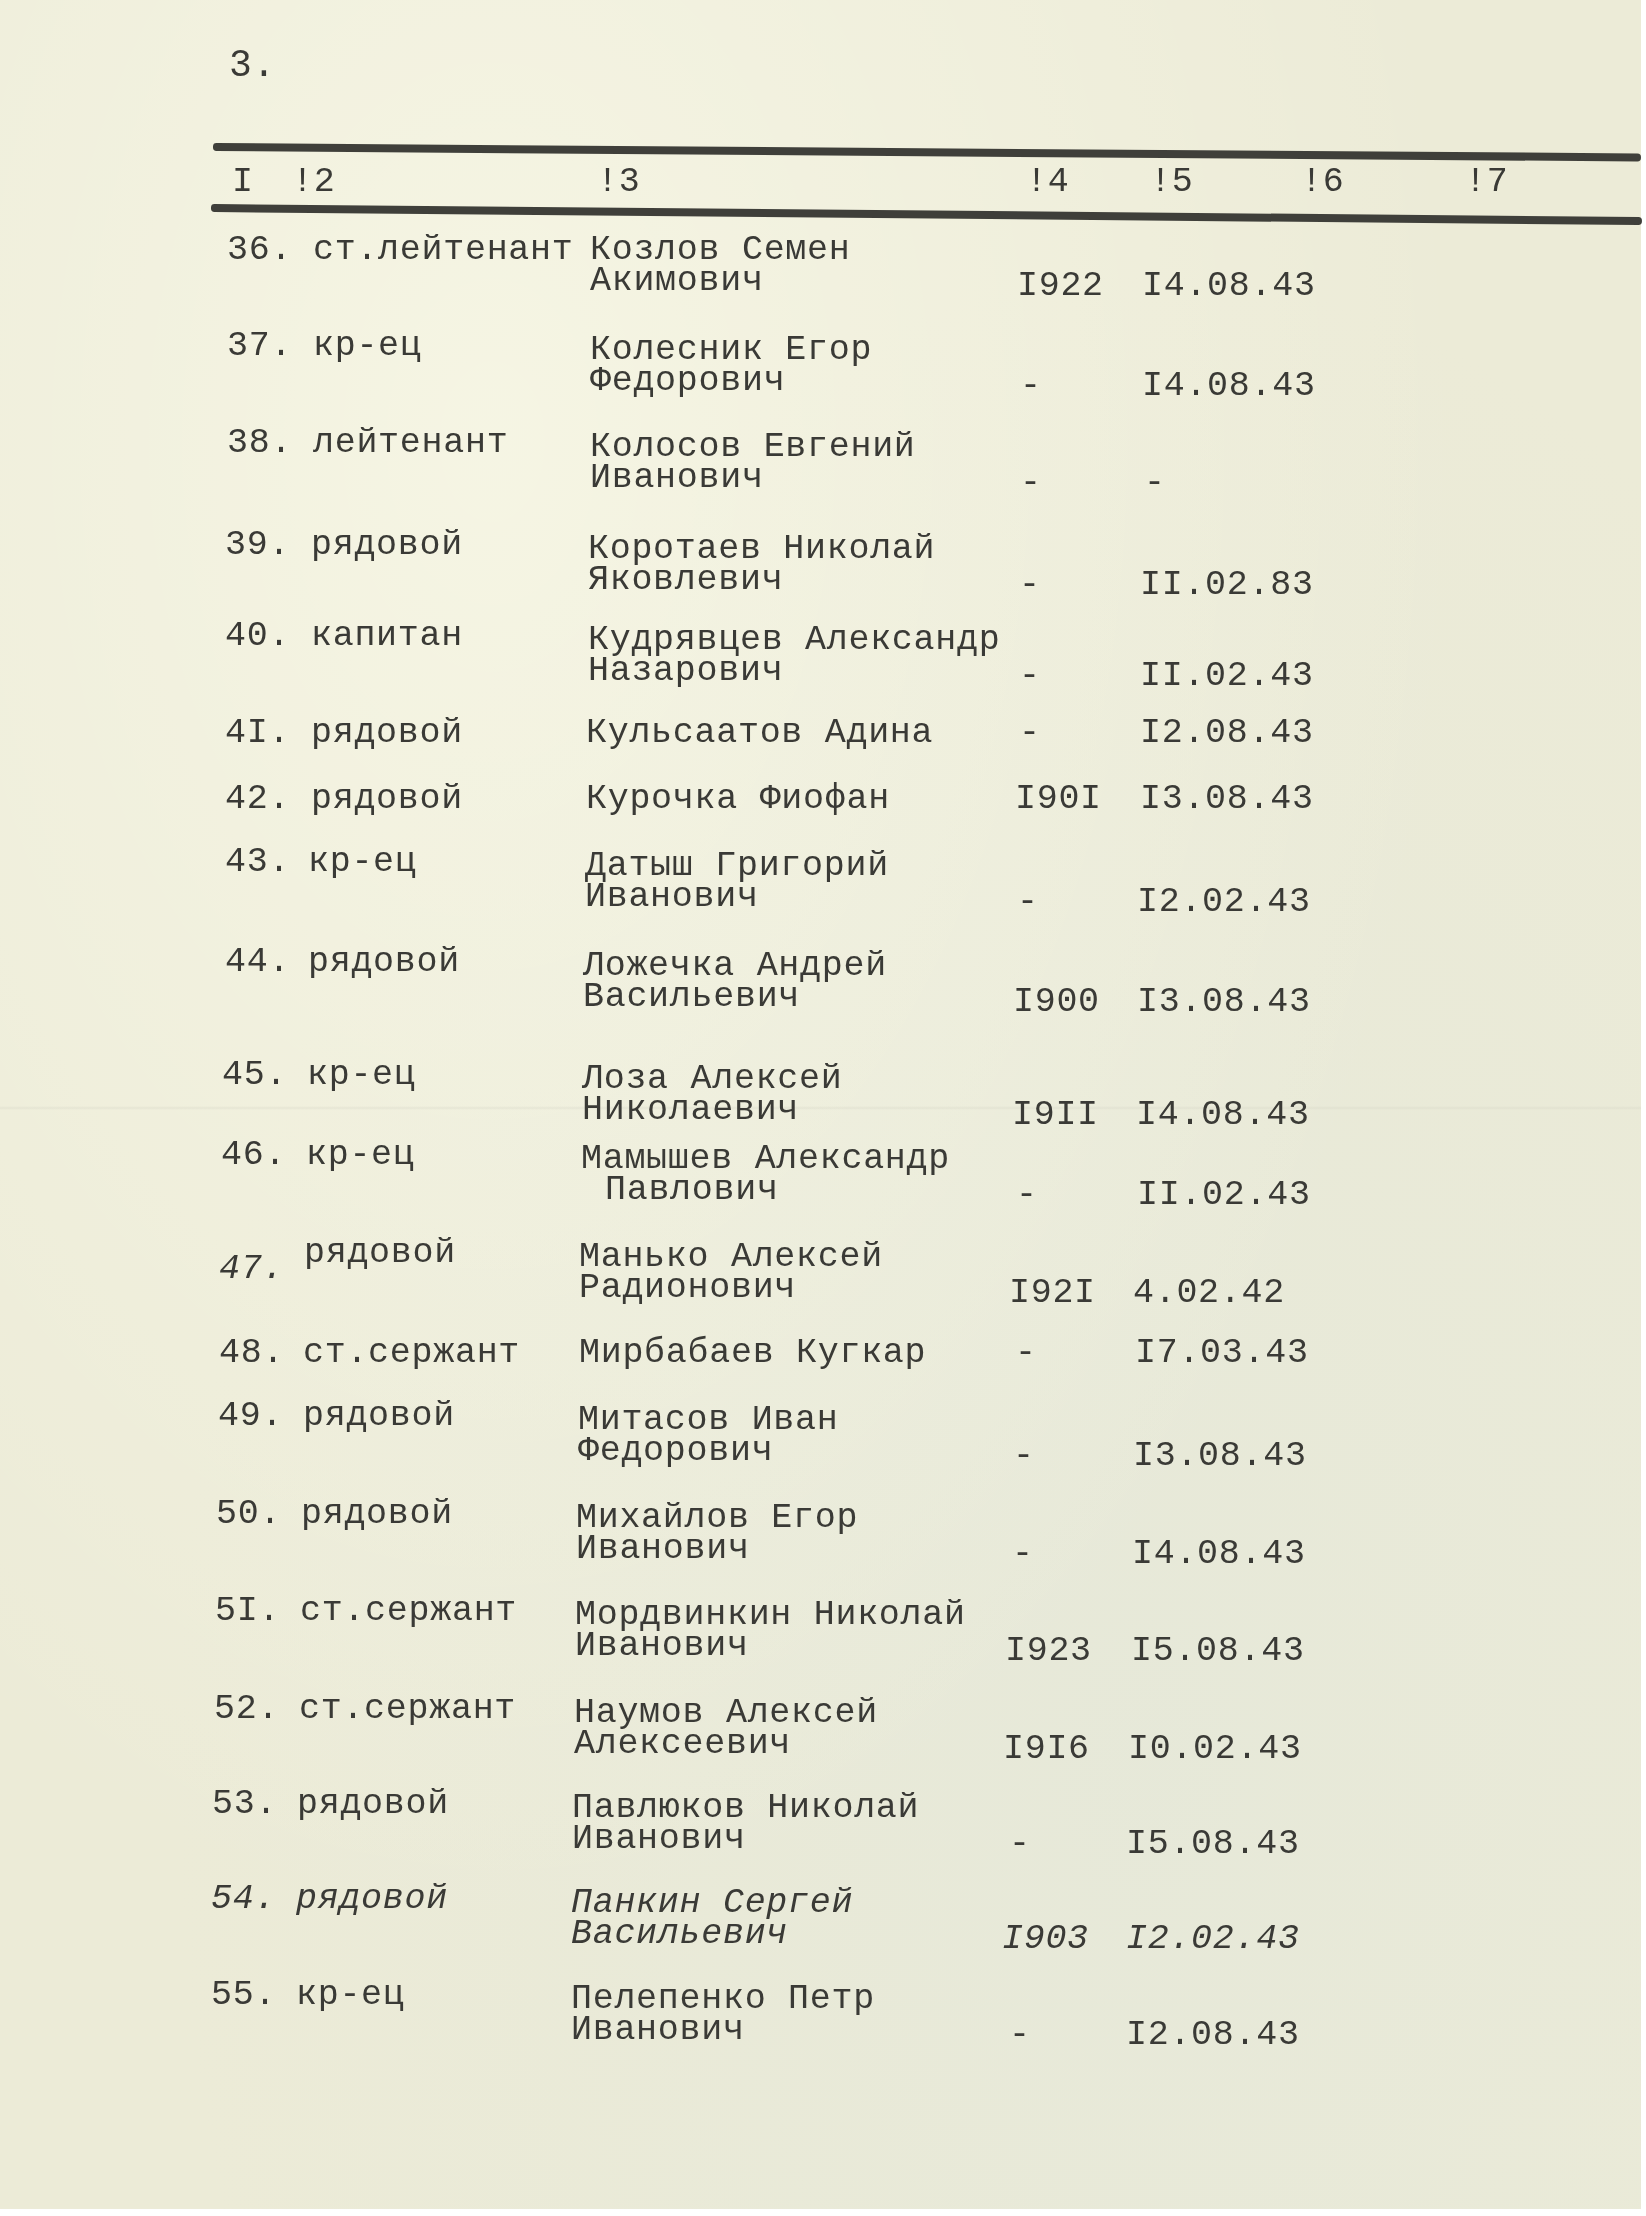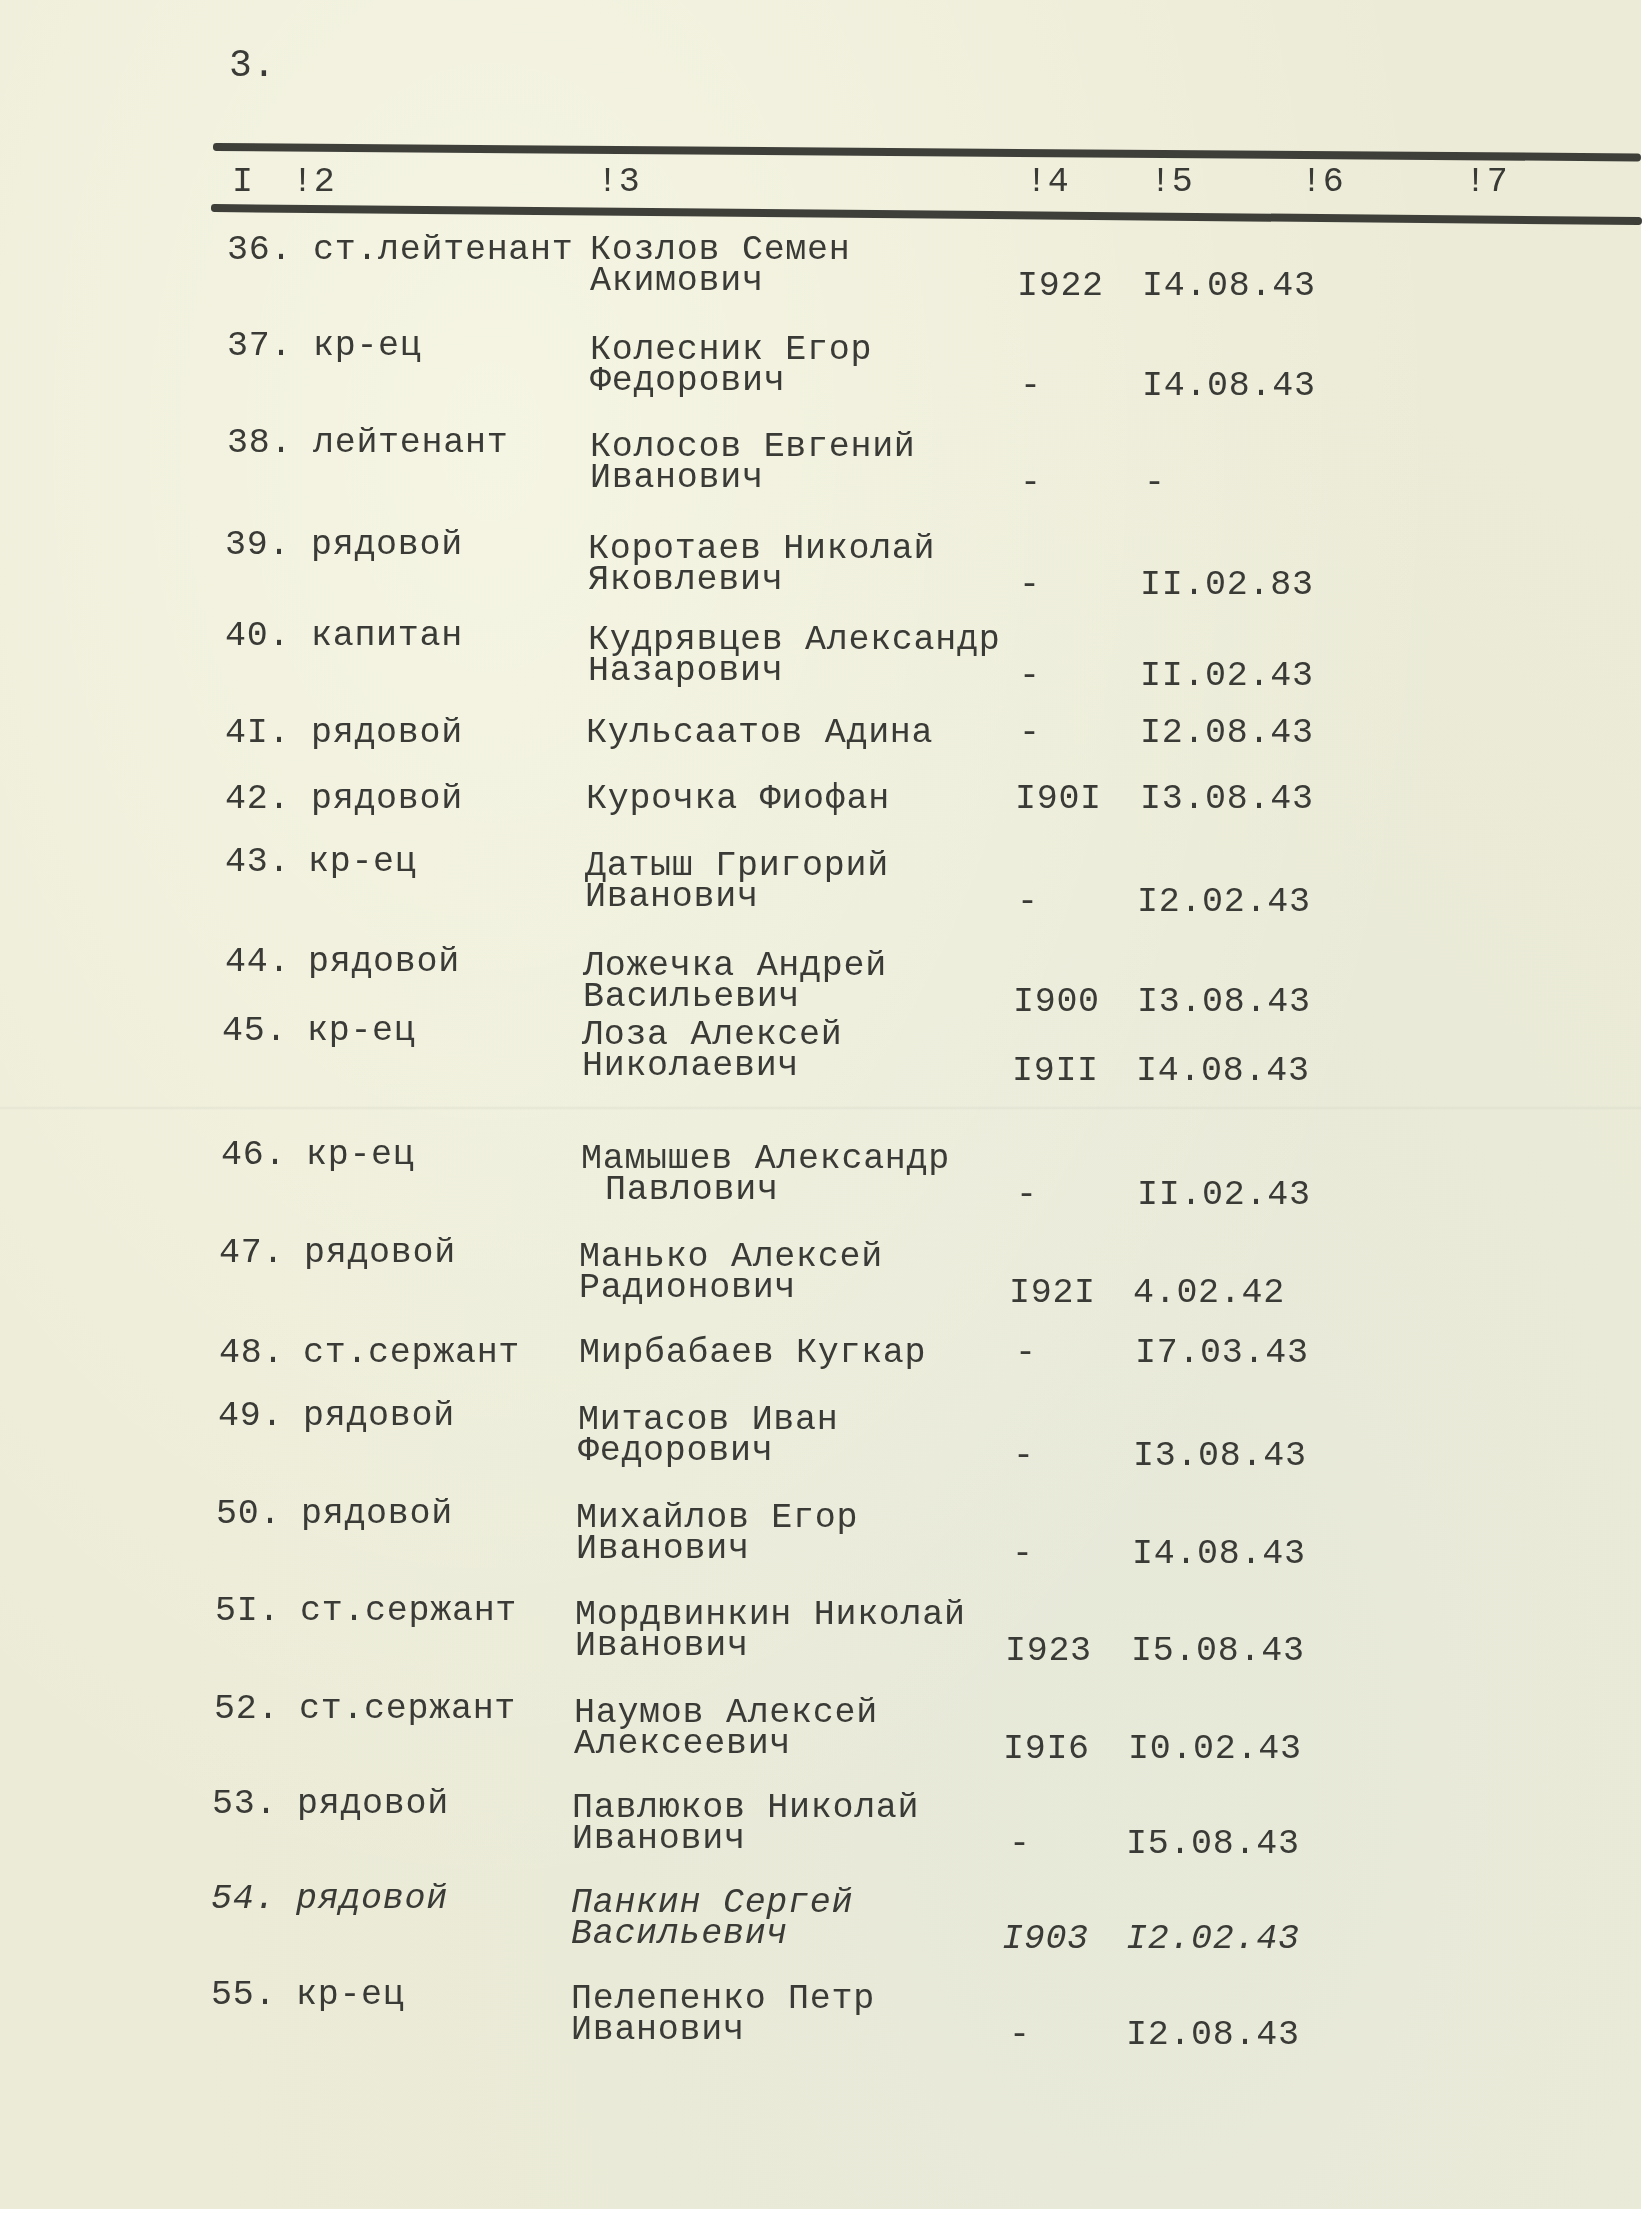--- a/index.html
+++ b/index.html
@@ -130,40 +130,40 @@
 
     <div class="entry" style="top:946px;">
       <div class="t" style="left:225px;top:0;">44.</div>
       <div class="t" style="left:308px;top:0;">рядовой</div>
       <div class="t" style="left:583px;top:4.2px;">Ложечка Андрей</div>
       <div class="t" style="left:583px;top:35px;">Васильевич</div>
       <div class="t" style="left:1013px;top:40px;">I900</div>
       <div class="t" style="left:1137px;top:40px;">I3.08.43</div>
     </div>
 
-    <div class="entry" style="top:1015px;text-align:center;">
+    <div class="entry" style="top:1059px;text-align:center;">
       <div class="t" style="left:222px;top:0;">45.</div>
       <div class="t" style="left:307px;top:0;">кр-ец</div>
       <div class="t" style="left:582px;top:4.2px;">Лоза Алексей</div>
       <div class="t" style="left:582px;top:35px;">Николаевич</div>
       <div class="t" style="left:1012px;top:40px;">I9II</div>
       <div class="t" style="left:1136px;top:40px;">I4.08.43</div>
     </div>
 
     <div class="entry" style="top:1139px;">
       <div class="t" style="left:221px;top:0;">46.</div>
       <div class="t" style="left:306px;top:0;">кр-ец</div>
       <div class="t" style="left:581px;top:4.2px;">Мамышев Александр</div>
       <div class="t" style="left:581px;top:35px;margin-left:24px;">Павлович</div>
       <div class="t" style="left:1016px;top:40px;">-</div>
       <div class="t" style="left:1137px;top:40px;">II.02.43</div>
     </div>
 
     <div class="entry" style="top:1237px;">
-      <div class="t" style="left:219px;top:0;">47.</div>
+      <div class="t" style="left:219px;top:16px;font-style:italic;">47.</div>
       <div class="t" style="left:304px;top:0;">рядовой</div>
       <div class="t" style="left:579px;top:4.2px;">Манько Алексей</div>
       <div class="t" style="left:579px;top:35px;">Радионович</div>
       <div class="t" style="left:1009px;top:40px;text-align:right;">I92I</div>
       <div class="t" style="left:1133px;top:40px;">4.02.42</div>
     </div>
 
     <div class="entry" style="top:1337px;">
       <div class="t" style="left:219px;top:0;">48.</div>
       <div class="t" style="left:303px;top:0;">ст.сержант</div>

